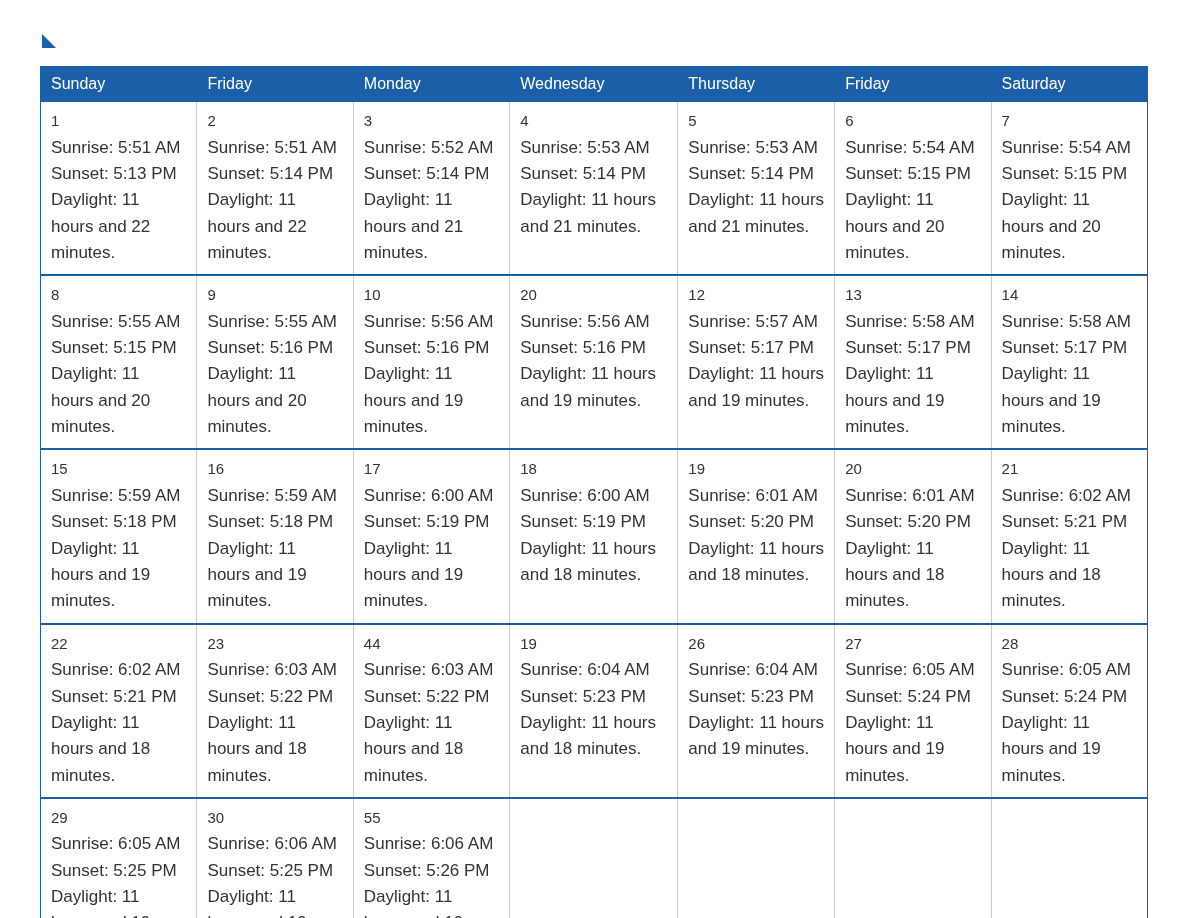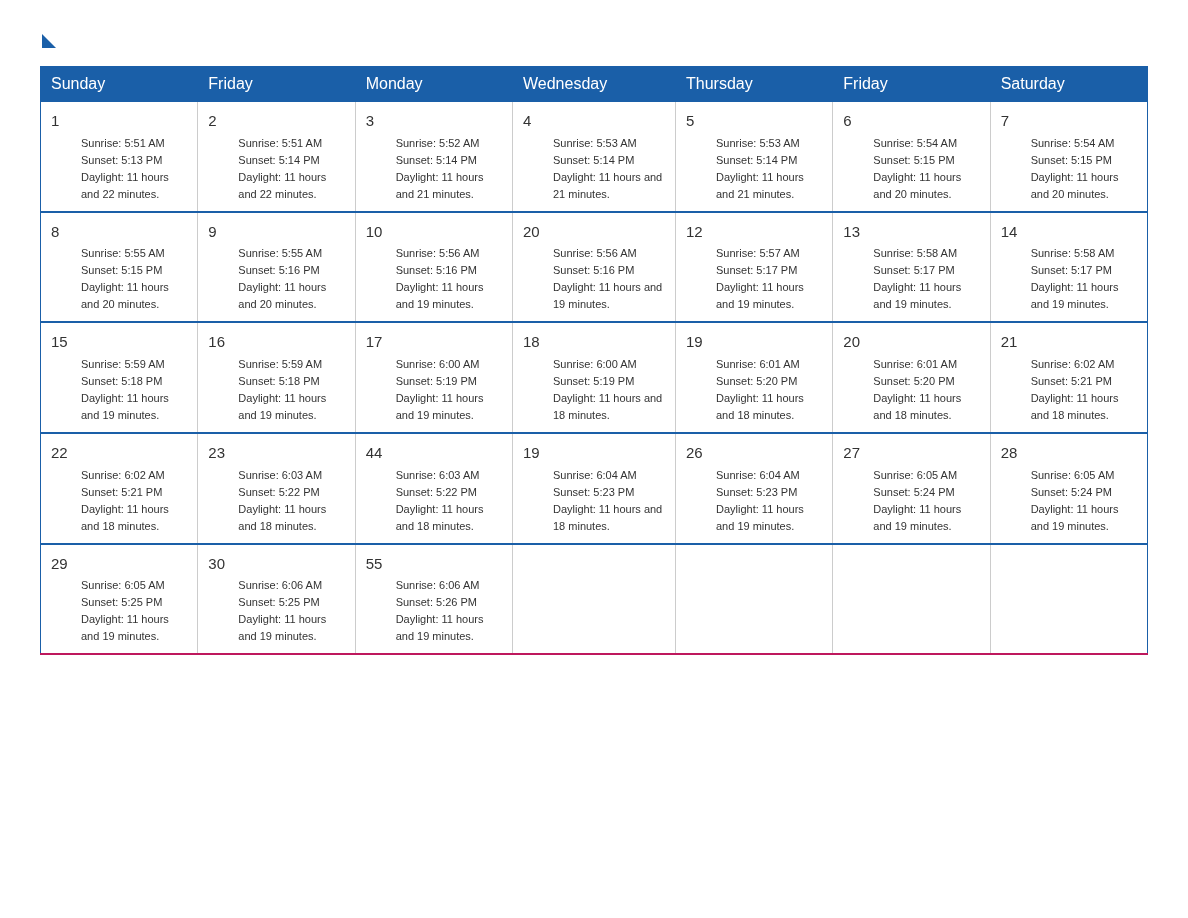--- a/index.html
+++ b/index.html
@@ -95,24 +95,23 @@
     tbody tr td:last-child {
       border-right: 1px solid #1a5fa8;
     }
     .day-num {
       font-size: 15px;
       font-weight: normal;
       display: block;
       margin-bottom: 2px;
     }
     .day-info {
-      font-size: 11px;
+      font-size: 17px;
       color: #333;
       line-height: 1.55;
-      margin-left: 30px;
     }
     tbody tr:last-child {
       border-bottom: 2px solid #be185d;
     }
     .empty-cell {
       background: #fff;
     }
   </style>
 </head>
 <body>

